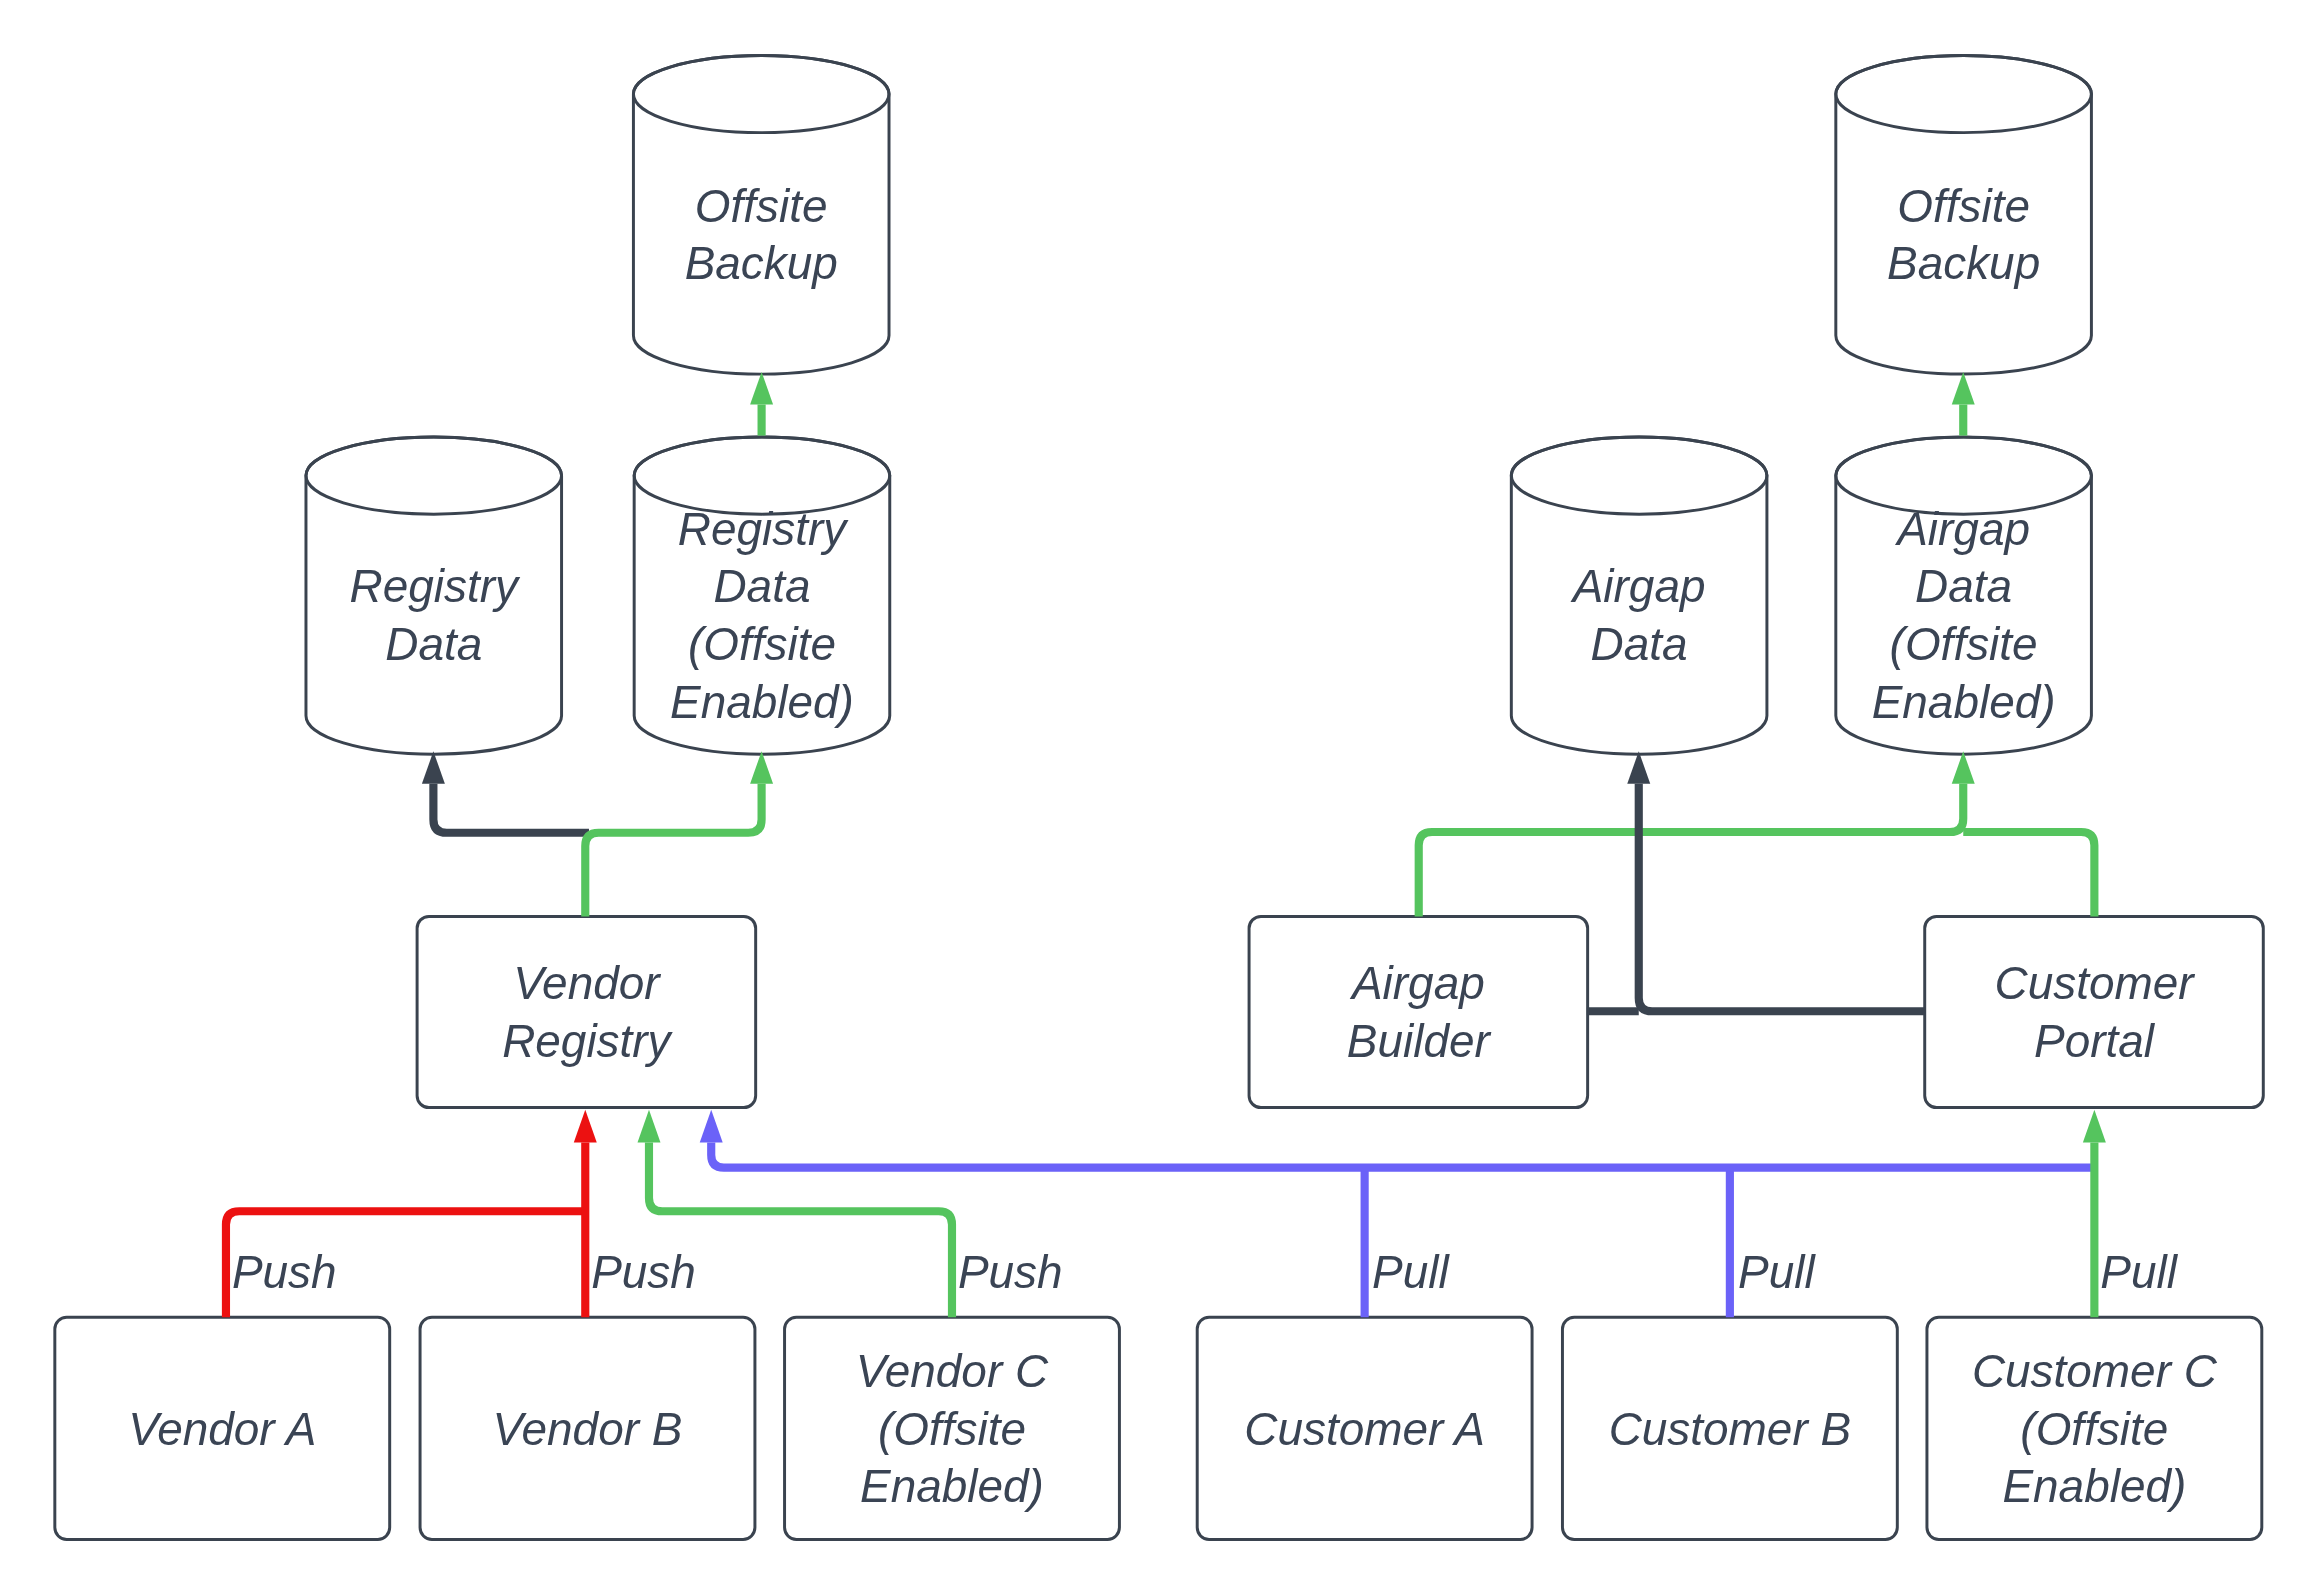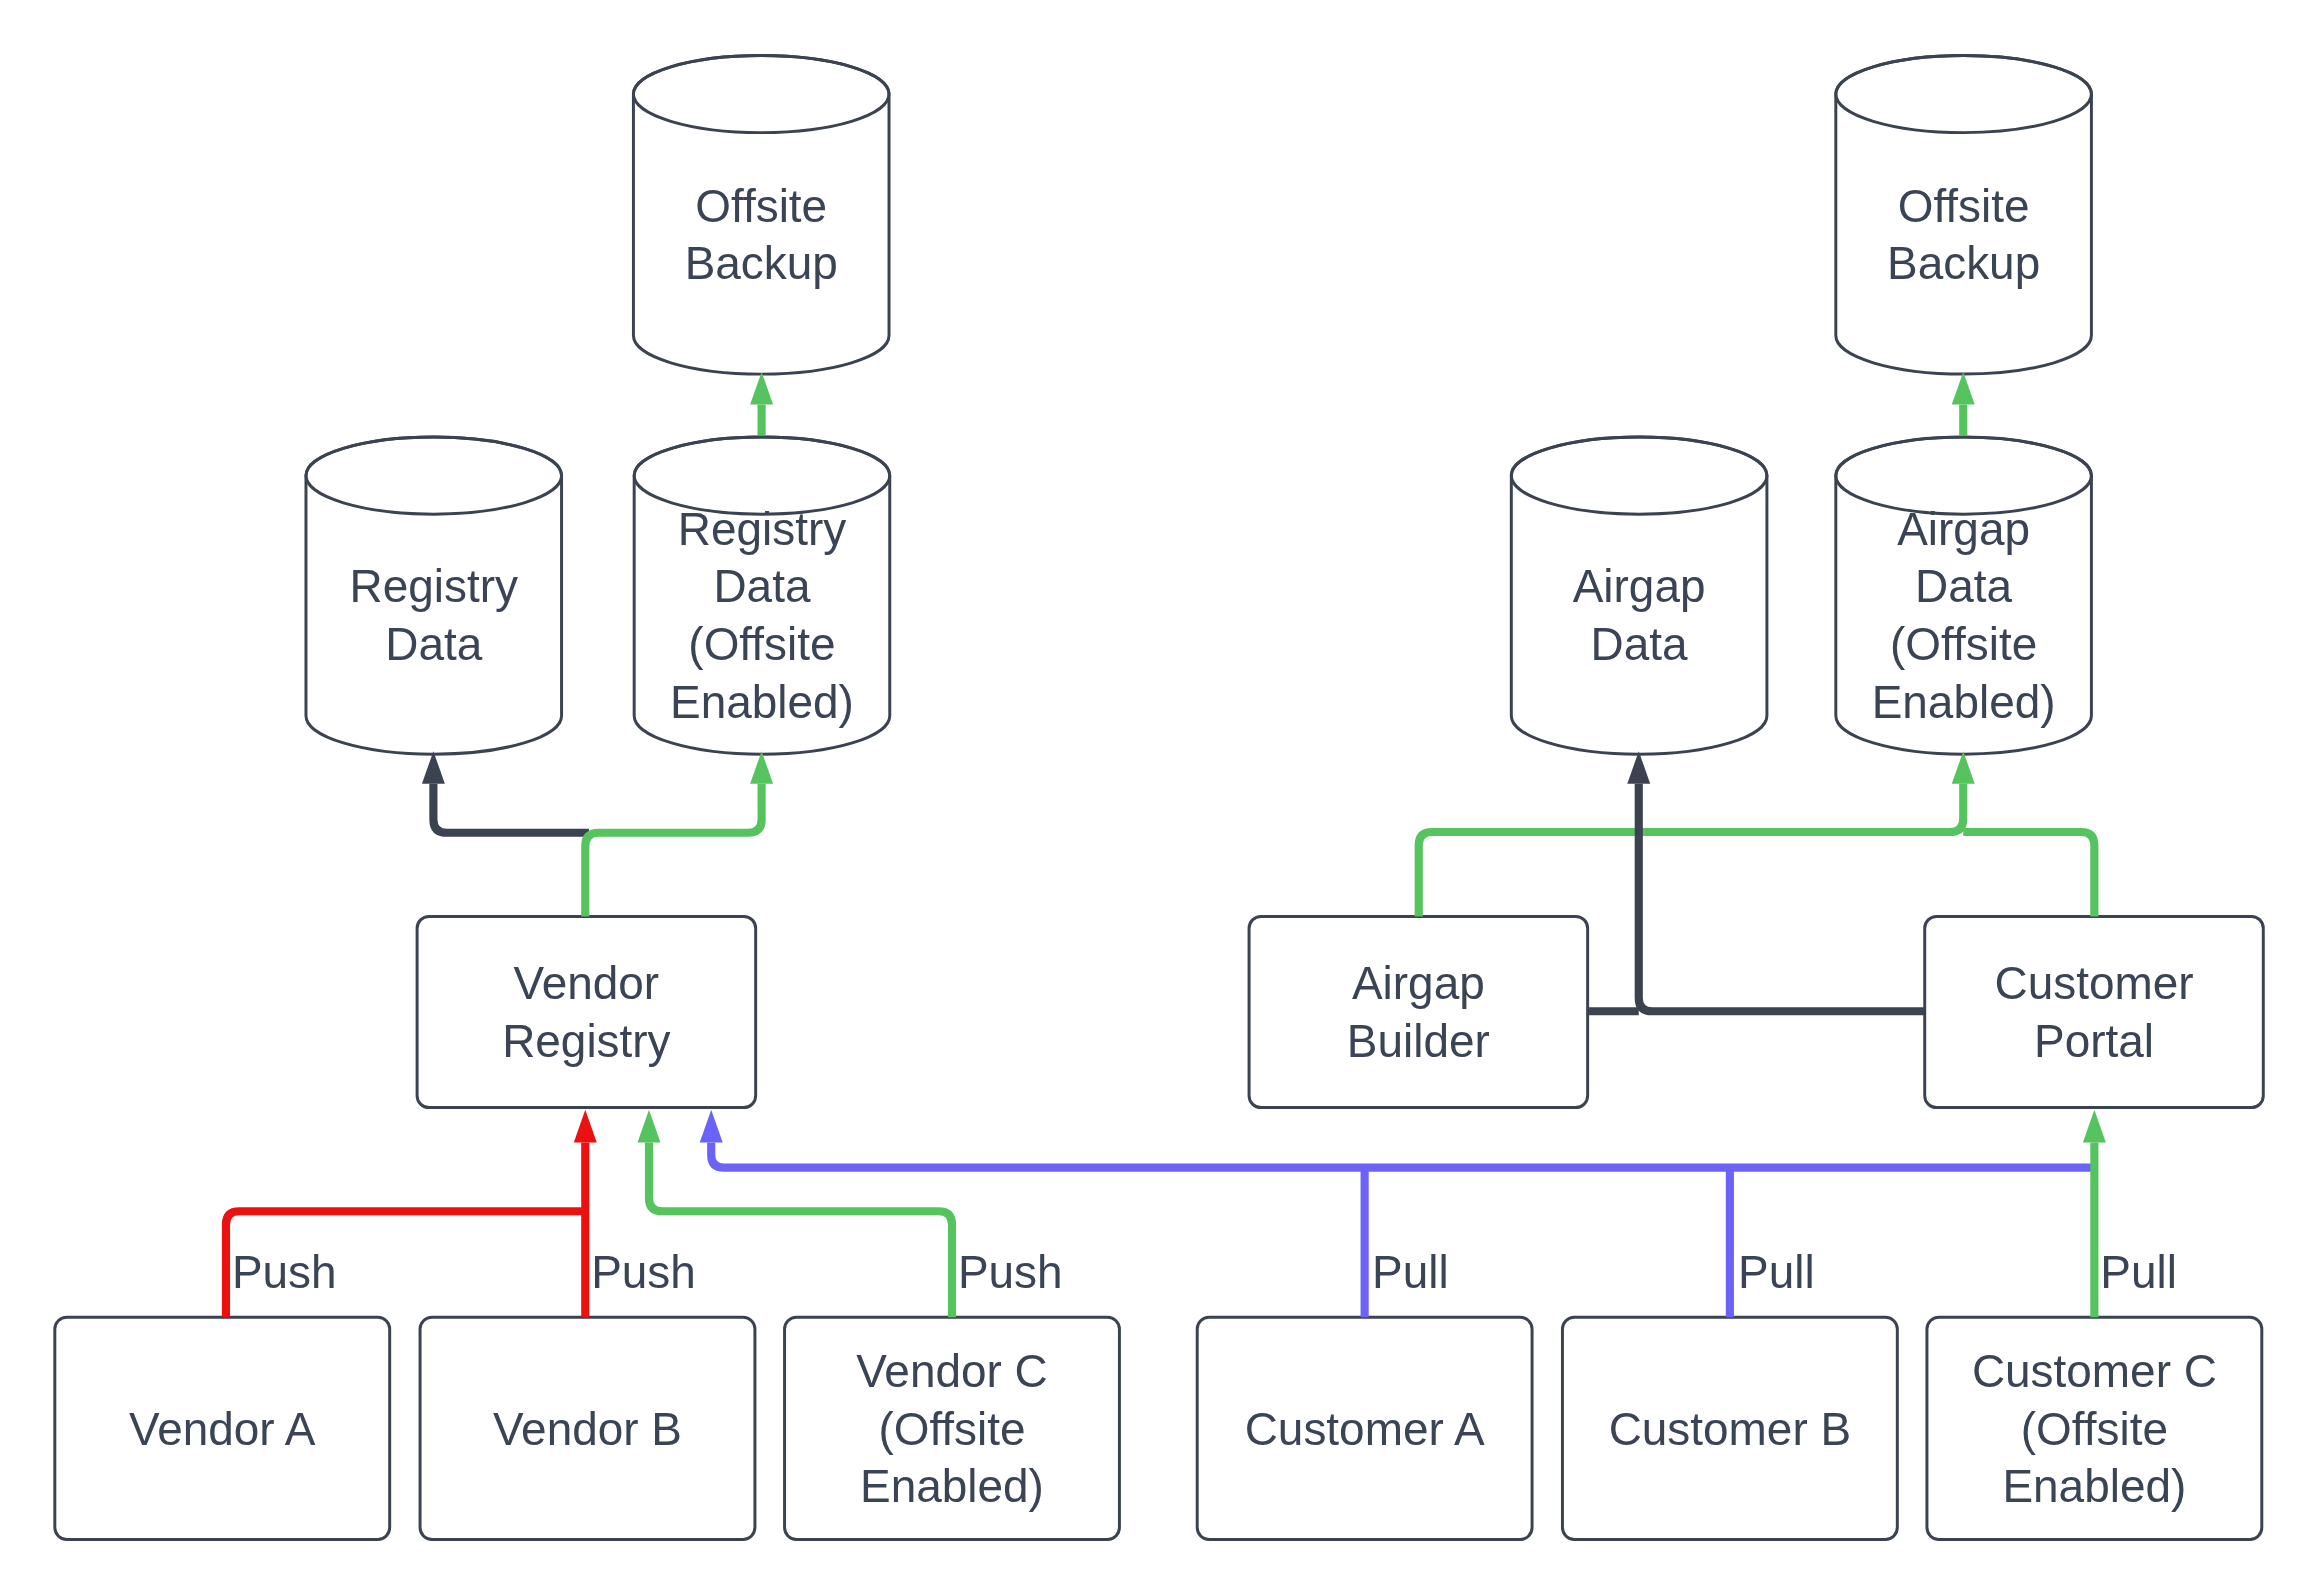--- a/index.html
+++ b/index.html
@@ -1,16 +1,16 @@
 <!DOCTYPE html>
 <html style="font-size:12px"><head>
 <meta charset="utf-8">
 <style>
   html,body{margin:0;padding:0;background:#ffffff;}
-  .page{width:100%;}
+  .page{width:100%;font-style:italic;}
   svg{display:block;width:100%;height:auto;font-family:"Liberation Sans","DejaVu Sans",sans-serif;}
   text{user-select:none;}
 </style>
 </head>
 <body>
 
 <div class="page">
   <svg id="diagram-svg" viewBox="0 0 3114 2149" xmlns="http://www.w3.org/2000/svg" aria-label="architecture-diagram">
       <rect x="0" y="0" width="3114" height="2149" fill="#ffffff"></rect>
       <g>

